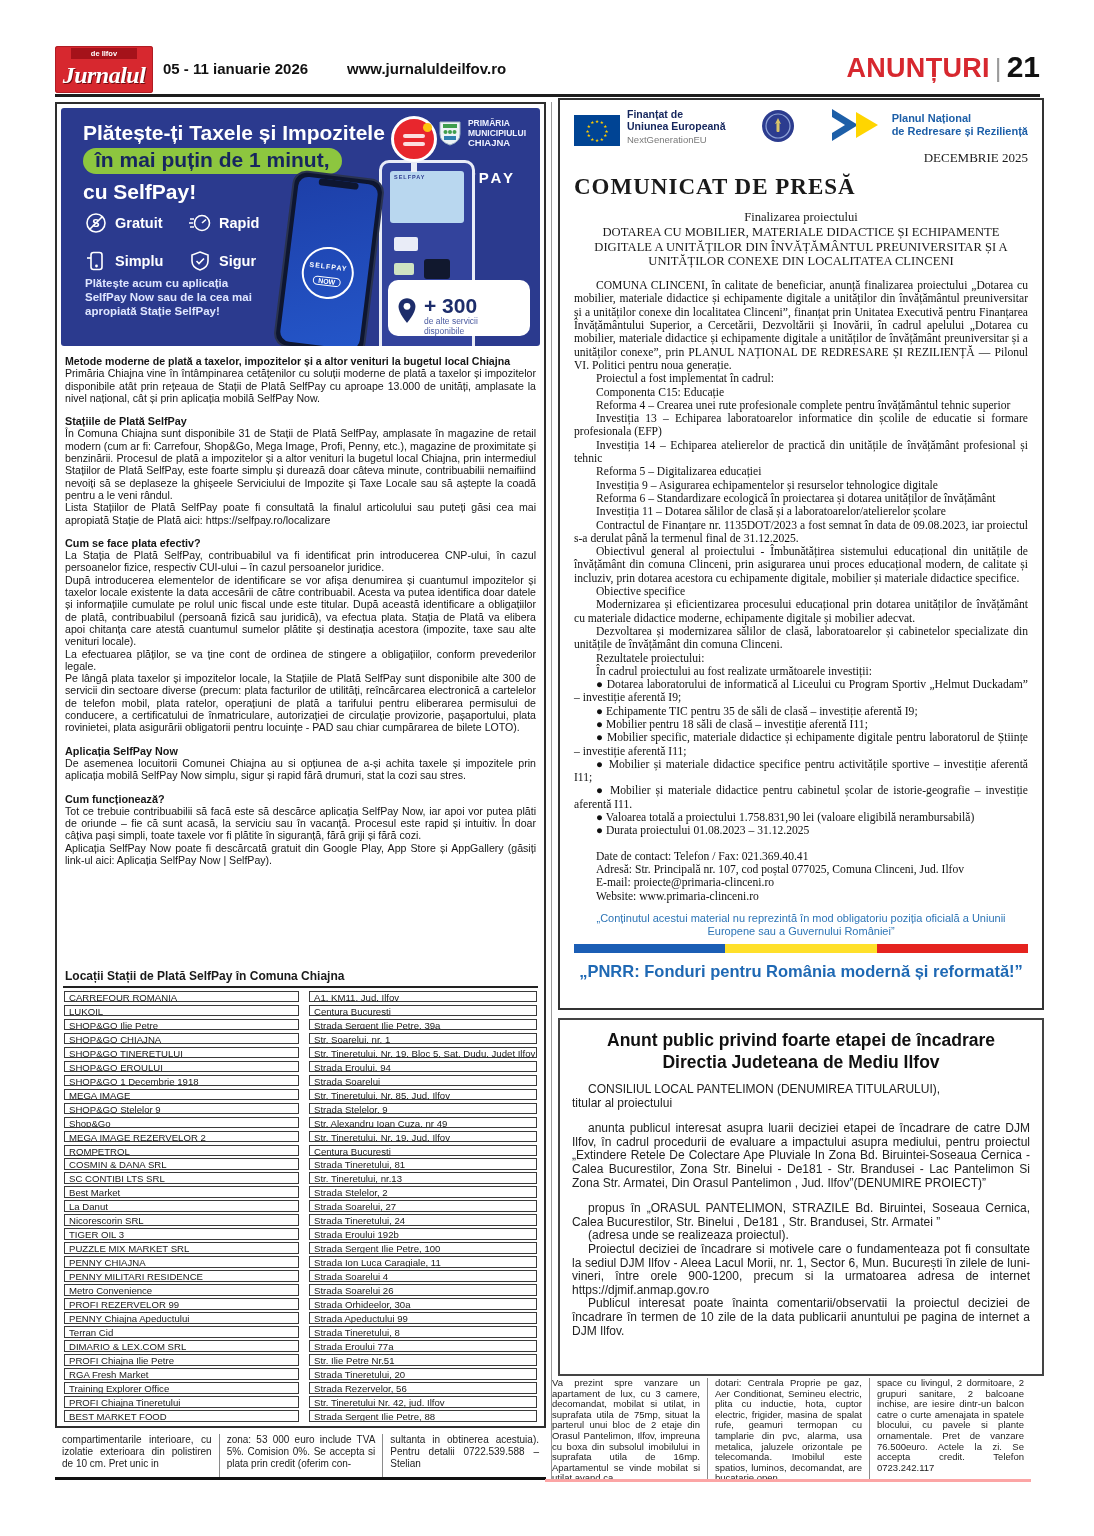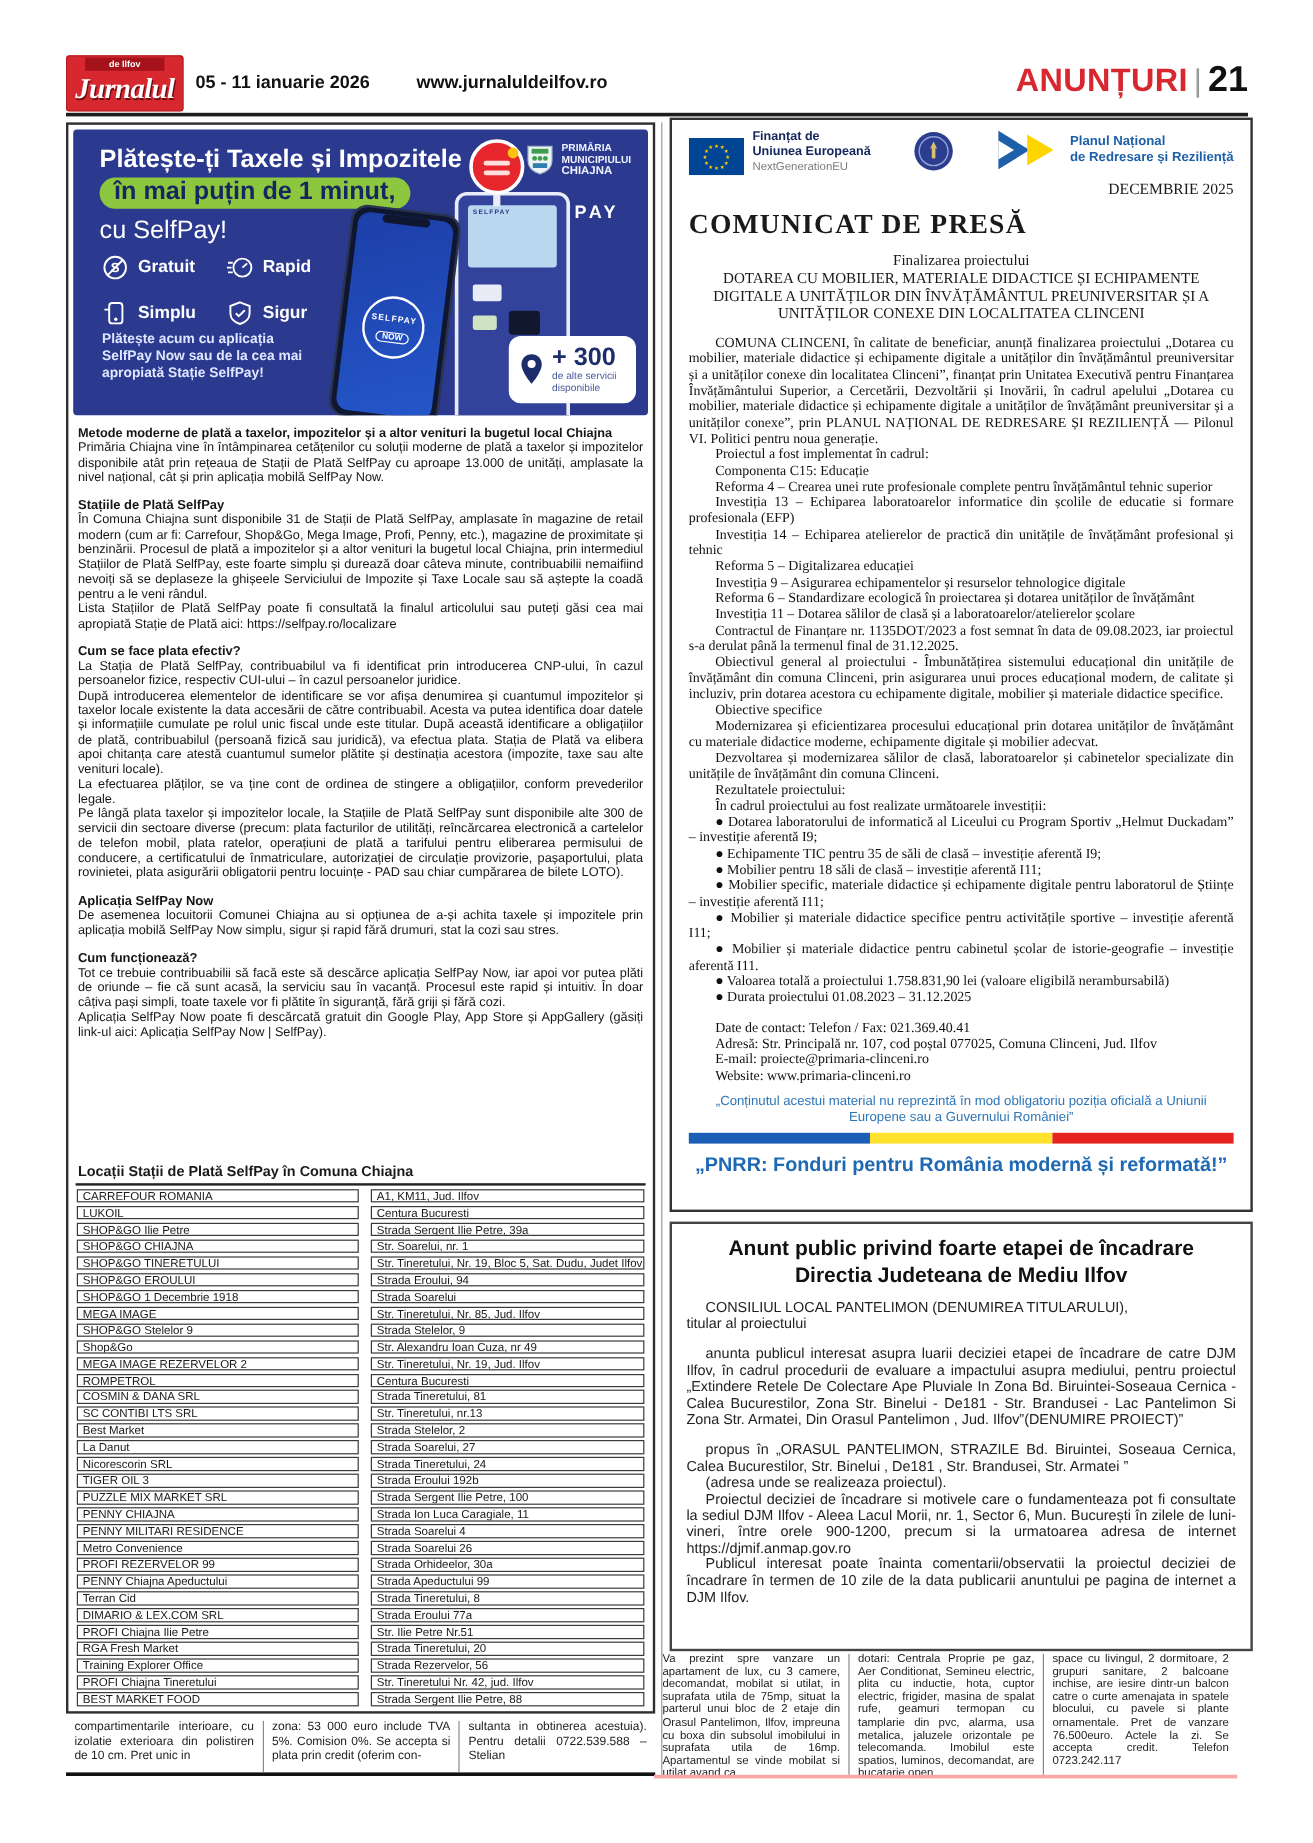--- a/index.html
+++ b/index.html
@@ -21,21 +21,21 @@
   .col-divider { position:absolute; left:551px; top:102px; width:1px; height:1380px; background:#9a9a9a; }
 
   
   .left-box { position:absolute; left:55px; top:102px; width:491px; height:1326px; border:2px solid #2e2e2e; background:#fff; padding:4px; overflow:hidden; }
 
   
   .ad { position:relative; height:238px; background:#2b3a8e; border-radius:3px; overflow:hidden; color:#fff; }
   .ad-t1 { position:absolute; left:22px; top:13px; font-size:21px; font-weight:bold; }
   .ad-t2-wrap { position:absolute; left:22px; top:40px; }
   .ad-t2 { display:inline-block; background:#8dc63f; color:#17265e; font-weight:bold; font-size:21px; padding:0 12px 2px; border-radius:16px; }
-  .ad-t3 { position:absolute; left:22px; top:72px; font-size:21px; font-weight:normal; }
+  .ad-t3 { position:absolute; left:22px; top:72px; font-size:21px; font-weight:bold; }
   .ad-features { position:absolute; left:24px; top:104px; display:grid; grid-template-columns:104px 86px; row-gap:16px; }
   .feat { display:flex; align-items:center; gap:8px; font-size:14.5px; font-weight:bold; }
   .feat svg { width:22px; height:22px; flex:0 0 auto; }
   .ad-cta { position:absolute; left:24px; top:168px; width:182px; font-size:11.5px; line-height:14px; font-weight:bold; color:#dfe6ff; }
   .ad-muni { position:absolute; right:14px; top:10px; display:flex; gap:6px; align-items:center; }
   .ad-muni .mtxt { font-size:8.5px; line-height:10px; font-weight:bold; color:#eef1ff; }
   .ad-brand { position:absolute; right:24px; top:58px; display:flex; align-items:center; gap:7px; }
   .ad-brand .smark { font-size:19px; font-weight:bold; font-family:"Liberation Serif",serif; }
   .ad-brand .sname { font-size:15px; font-weight:bold; letter-spacing:3px; }
   .kiosk { position:absolute; left:318px; top:52px; width:96px; height:200px; background:#33439c; border:3px solid #e9ecf7; border-radius:10px; }
@@ -48,21 +48,21 @@
   .ksign .dot { position:absolute; right:2px; top:4px; width:9px; height:9px; background:#ffc20e; border-radius:50%; }
   .ksign .l1,.ksign .l2 { position:absolute; left:9px; right:9px; height:4px; background:#fff; border-radius:2px; opacity:.85; }
   .ksign .l1 { top:15px; } .ksign .l2 { top:23px; }
   .ksign-pole { position:absolute; left:350px; top:50px; width:6px; height:14px; background:#e9ecf7; z-index:2; }
   .phone { position:absolute; left:222px; top:66px; width:92px; height:178px; background:#0e1630; border-radius:14px; transform:rotate(7deg); z-index:4; border:2px solid #2a3350; }
   .phone .notch { position:absolute; left:24px; top:4px; width:40px; height:7px; background:#0e1630; border-radius:4px; z-index:2; }
   .phone .pscreen { position:absolute; inset:4px; background:linear-gradient(160deg,#1d3fa8,#2456c9); border-radius:10px; }
   .phone .pcircle { position:absolute; left:50%; top:56%; transform:translate(-50%,-50%); width:52px; height:52px; border:2px solid #fff; border-radius:50%; text-align:center; color:#fff; font-weight:bold; }
   .phone .pcircle .pb { display:block; font-size:7px; letter-spacing:1px; margin-top:14px; }
   .phone .pcircle .pn { display:inline-block; font-size:7px; border:1px solid #fff; border-radius:8px; padding:0 4px; margin-top:1px; }
-  .badge300 { position:absolute; right:10px; bottom:10px; width:106px; height:56px; background:#fff; border-radius:10px; z-index:5; display:flex; align-items:center; gap:6px; padding:4px 8px; }
+  .badge300 { position:absolute; right:10px; bottom:10px; width:142px; height:56px; background:#fff; border-radius:10px; z-index:5; display:flex; gap:6px; padding:16px 8px; }
   .badge300 svg { width:22px; height:30px; flex:0 0 auto; }
   .badge300 .bval { color:#1d2d6b; font-weight:bold; font-size:21px; line-height:20px; }
   .badge300 .bsub { color:#4a5aa0; font-size:8.5px; line-height:10px; }
 
   
   .article { padding:9px 4px 0; font-size:10.6px; line-height:12.3px; text-align:justify; color:#161616; }
   .article .lead-title { font-weight:bold; }
   .article h3 { font-size:10.8px; margin-top:11px; text-align:left; }
   .pre { white-space:pre-line; }
 

